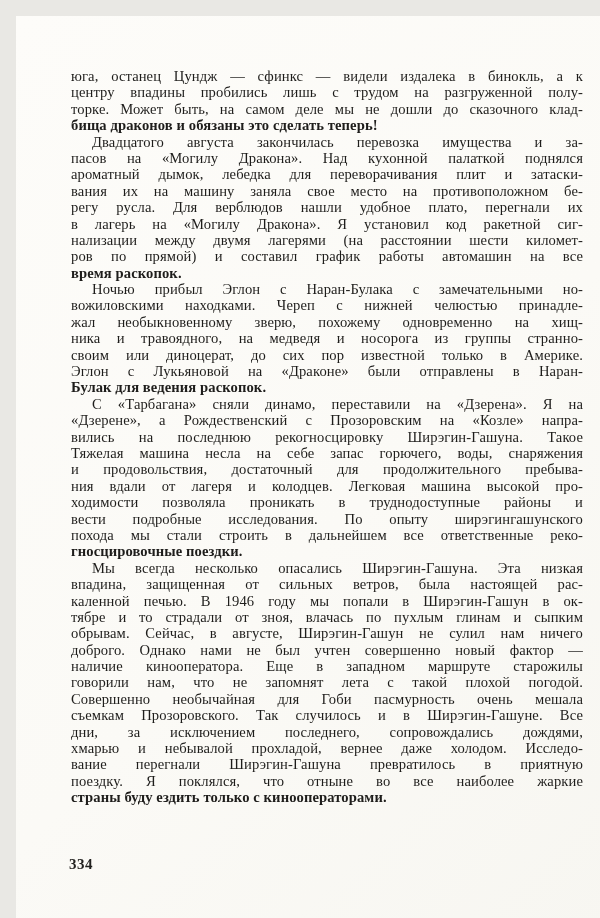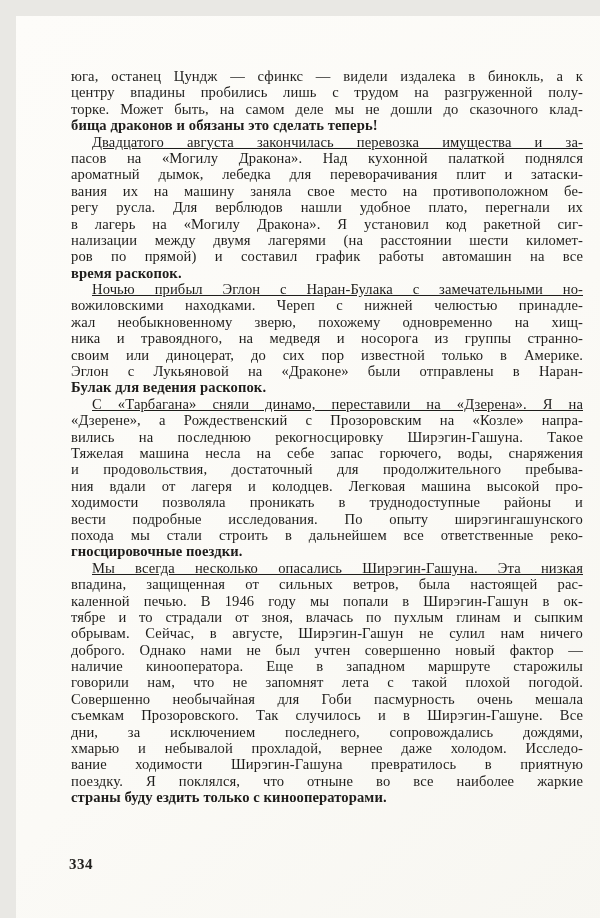--- a/index.html
+++ b/index.html
@@ -36,21 +36,20 @@
     height: 16.4px;
     overflow: visible;
     white-space: normal;
   }
   .line.last {
     text-align-last: left;
     font-weight: bold;
   }
   .par.indent .line:first-child {
     text-indent: 21px;
-    text-decoration: underline;
   }
   .page-number {
     position: absolute;
     left: 53px;
     top: 840px;
     font-size: 15px;
     font-weight: 600;
     letter-spacing: 0.5px;
     color: #22211f;
   }
@@ -104,19 +103,19 @@
         <div class="line">каленной печью. В 1946 году мы попали в Ширэгин-Гашун в ок-</div>
         <div class="line">тябре и то страдали от зноя, влачась по пухлым глинам и сыпким</div>
         <div class="line">обрывам. Сейчас, в августе, Ширэгин-Гашун не сулил нам ничего</div>
         <div class="line">доброго. Однако нами не был учтен совершенно новый фактор —</div>
         <div class="line">наличие кинооператора. Еще в западном маршруте старожилы</div>
         <div class="line">говорили нам, что не запомнят лета с такой плохой погодой.</div>
         <div class="line">Совершенно необычайная для Гоби пасмурность очень мешала</div>
         <div class="line">съемкам Прозоровского. Так случилось и в Ширэгин-Гашуне. Все</div>
         <div class="line">дни, за исключением последнего, сопровождались дождями,</div>
         <div class="line">хмарью и небывалой прохладой, вернее даже холодом. Исследо-</div>
-        <div class="line">вание ходимости Ширэгин-Гашуна превратилось в приятную</div>
+        <div class="line">вание перегнали Ширэгин-Гашуна превратилось в приятную</div>
         <div class="line">поездку. Я поклялся, что отныне во все наиболее жаркие</div>
         <div class="line last">страны буду ездить только с кинооператорами.</div>
       </div>
     </div>
   <div class="page-number">334</div>
 </div>
 
 </body></html>

